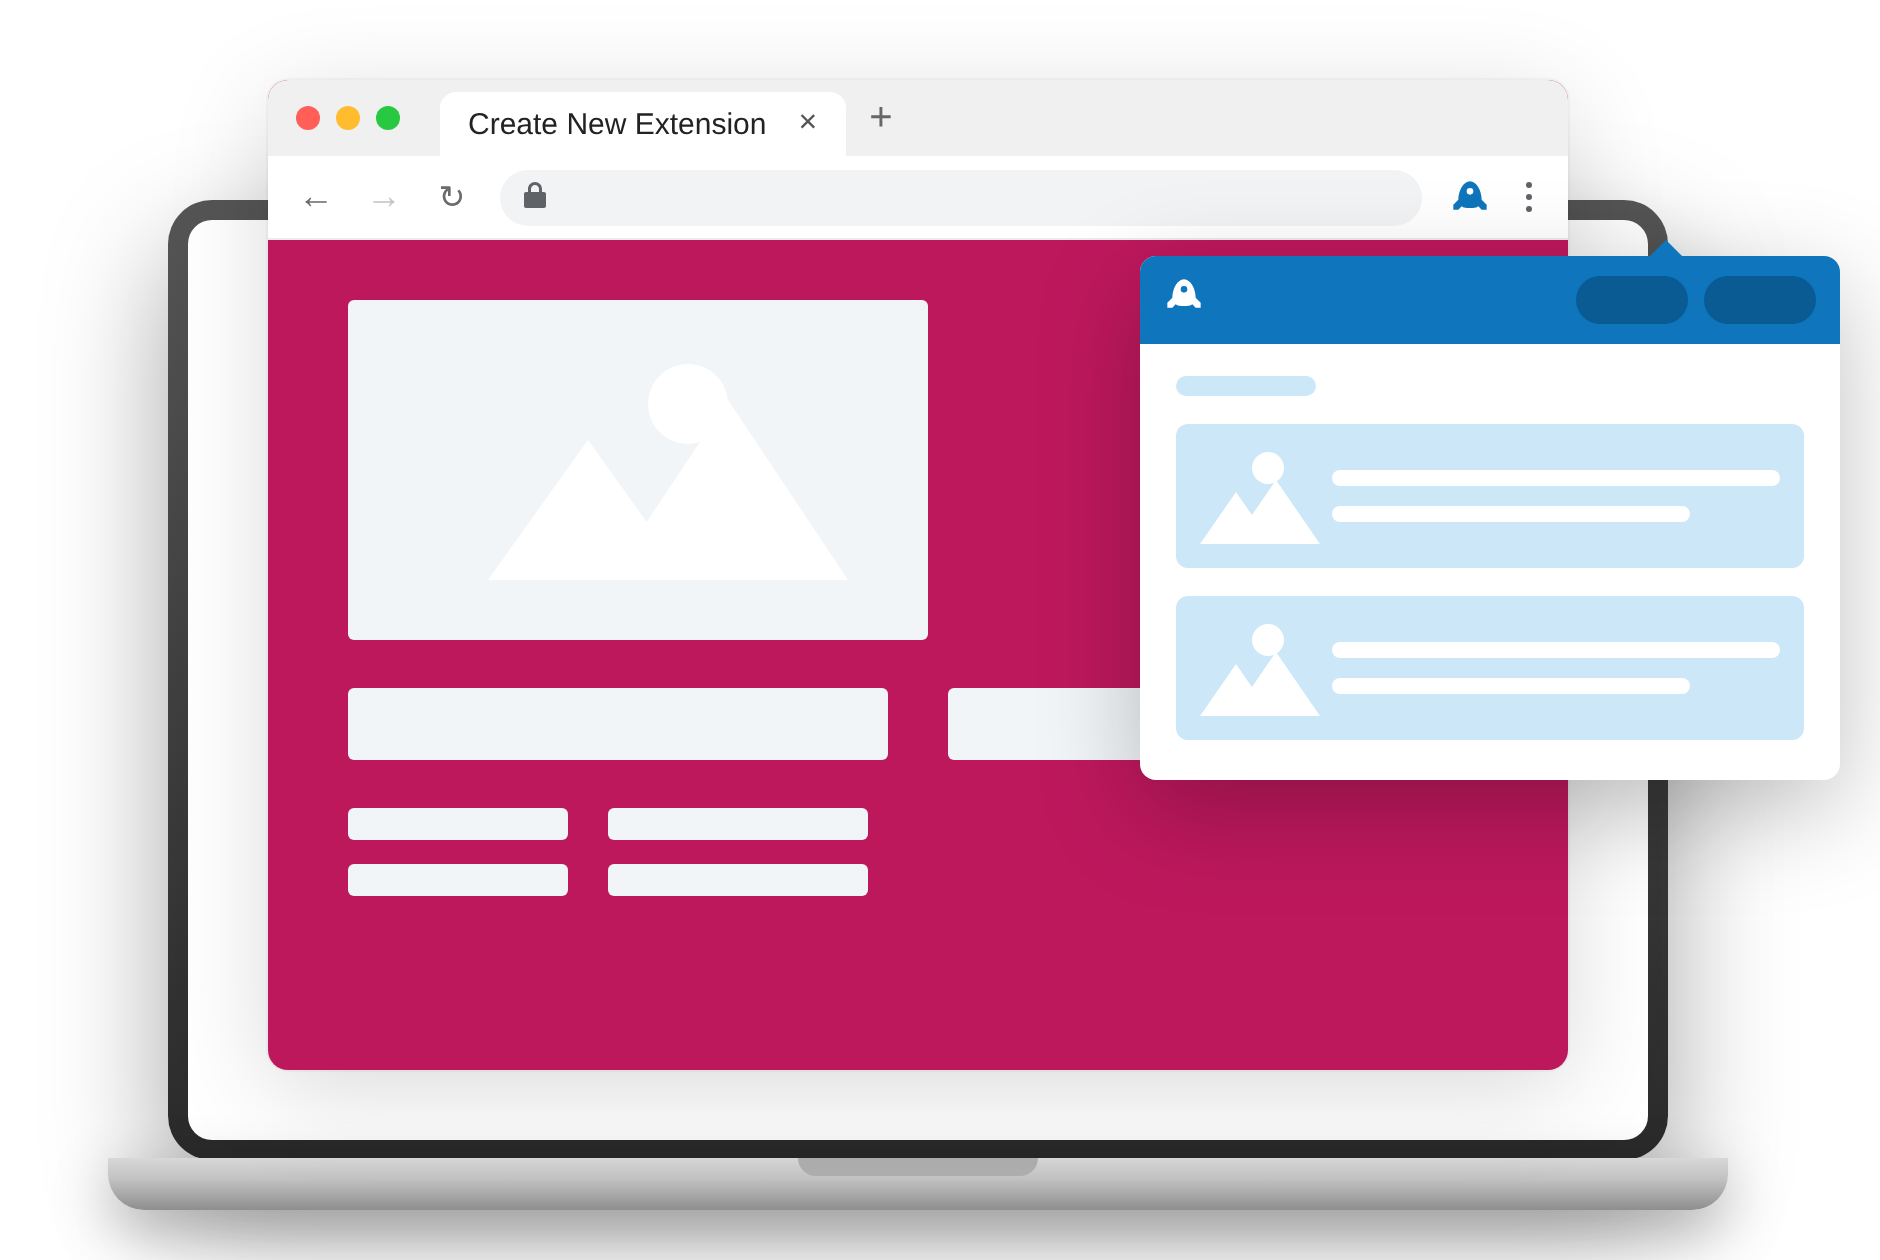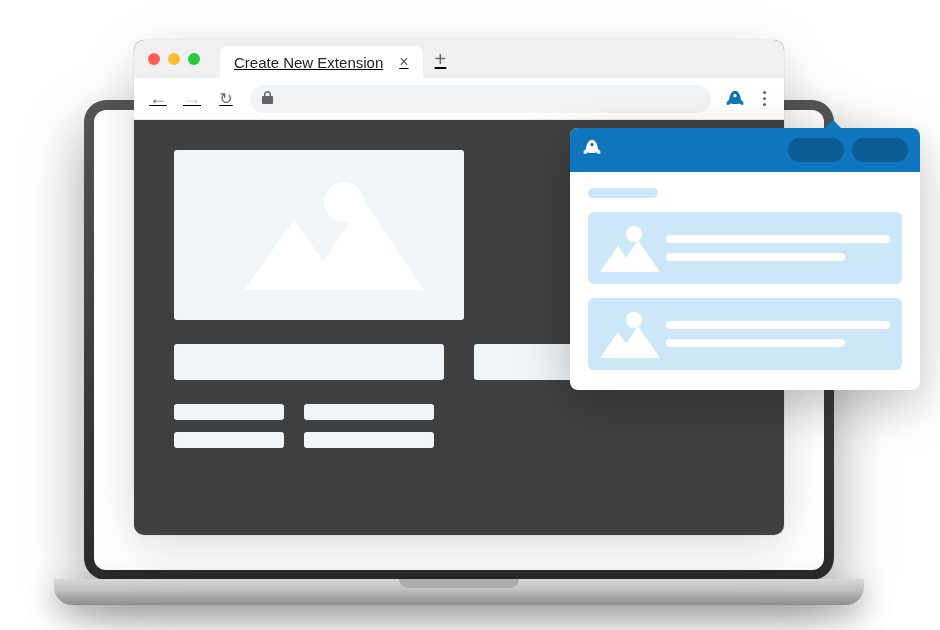--- a/index.html
+++ b/index.html
@@ -56,25 +56,24 @@
       border-radius: 0 0 10px 10px;
     }
 
     
     .browser {
       position: absolute;
       left: 134px;
       top: 40px;
       width: 650px;
       height: 495px;
-      background: #404040;
+      background: #be185d;
       border-radius: 10px;
       box-shadow: 0 10px 50px rgba(0,0,0,0.15), 0 0 0 1px rgba(0,0,0,0.03);
       overflow: hidden;
-      text-decoration: underline;
     }
 
     .titlebar {
       height: 38px;
       background: #f0f0f0;
       display: flex;
       align-items: flex-end;
       padding-left: 14px;
     }
     .traffic-lights {

